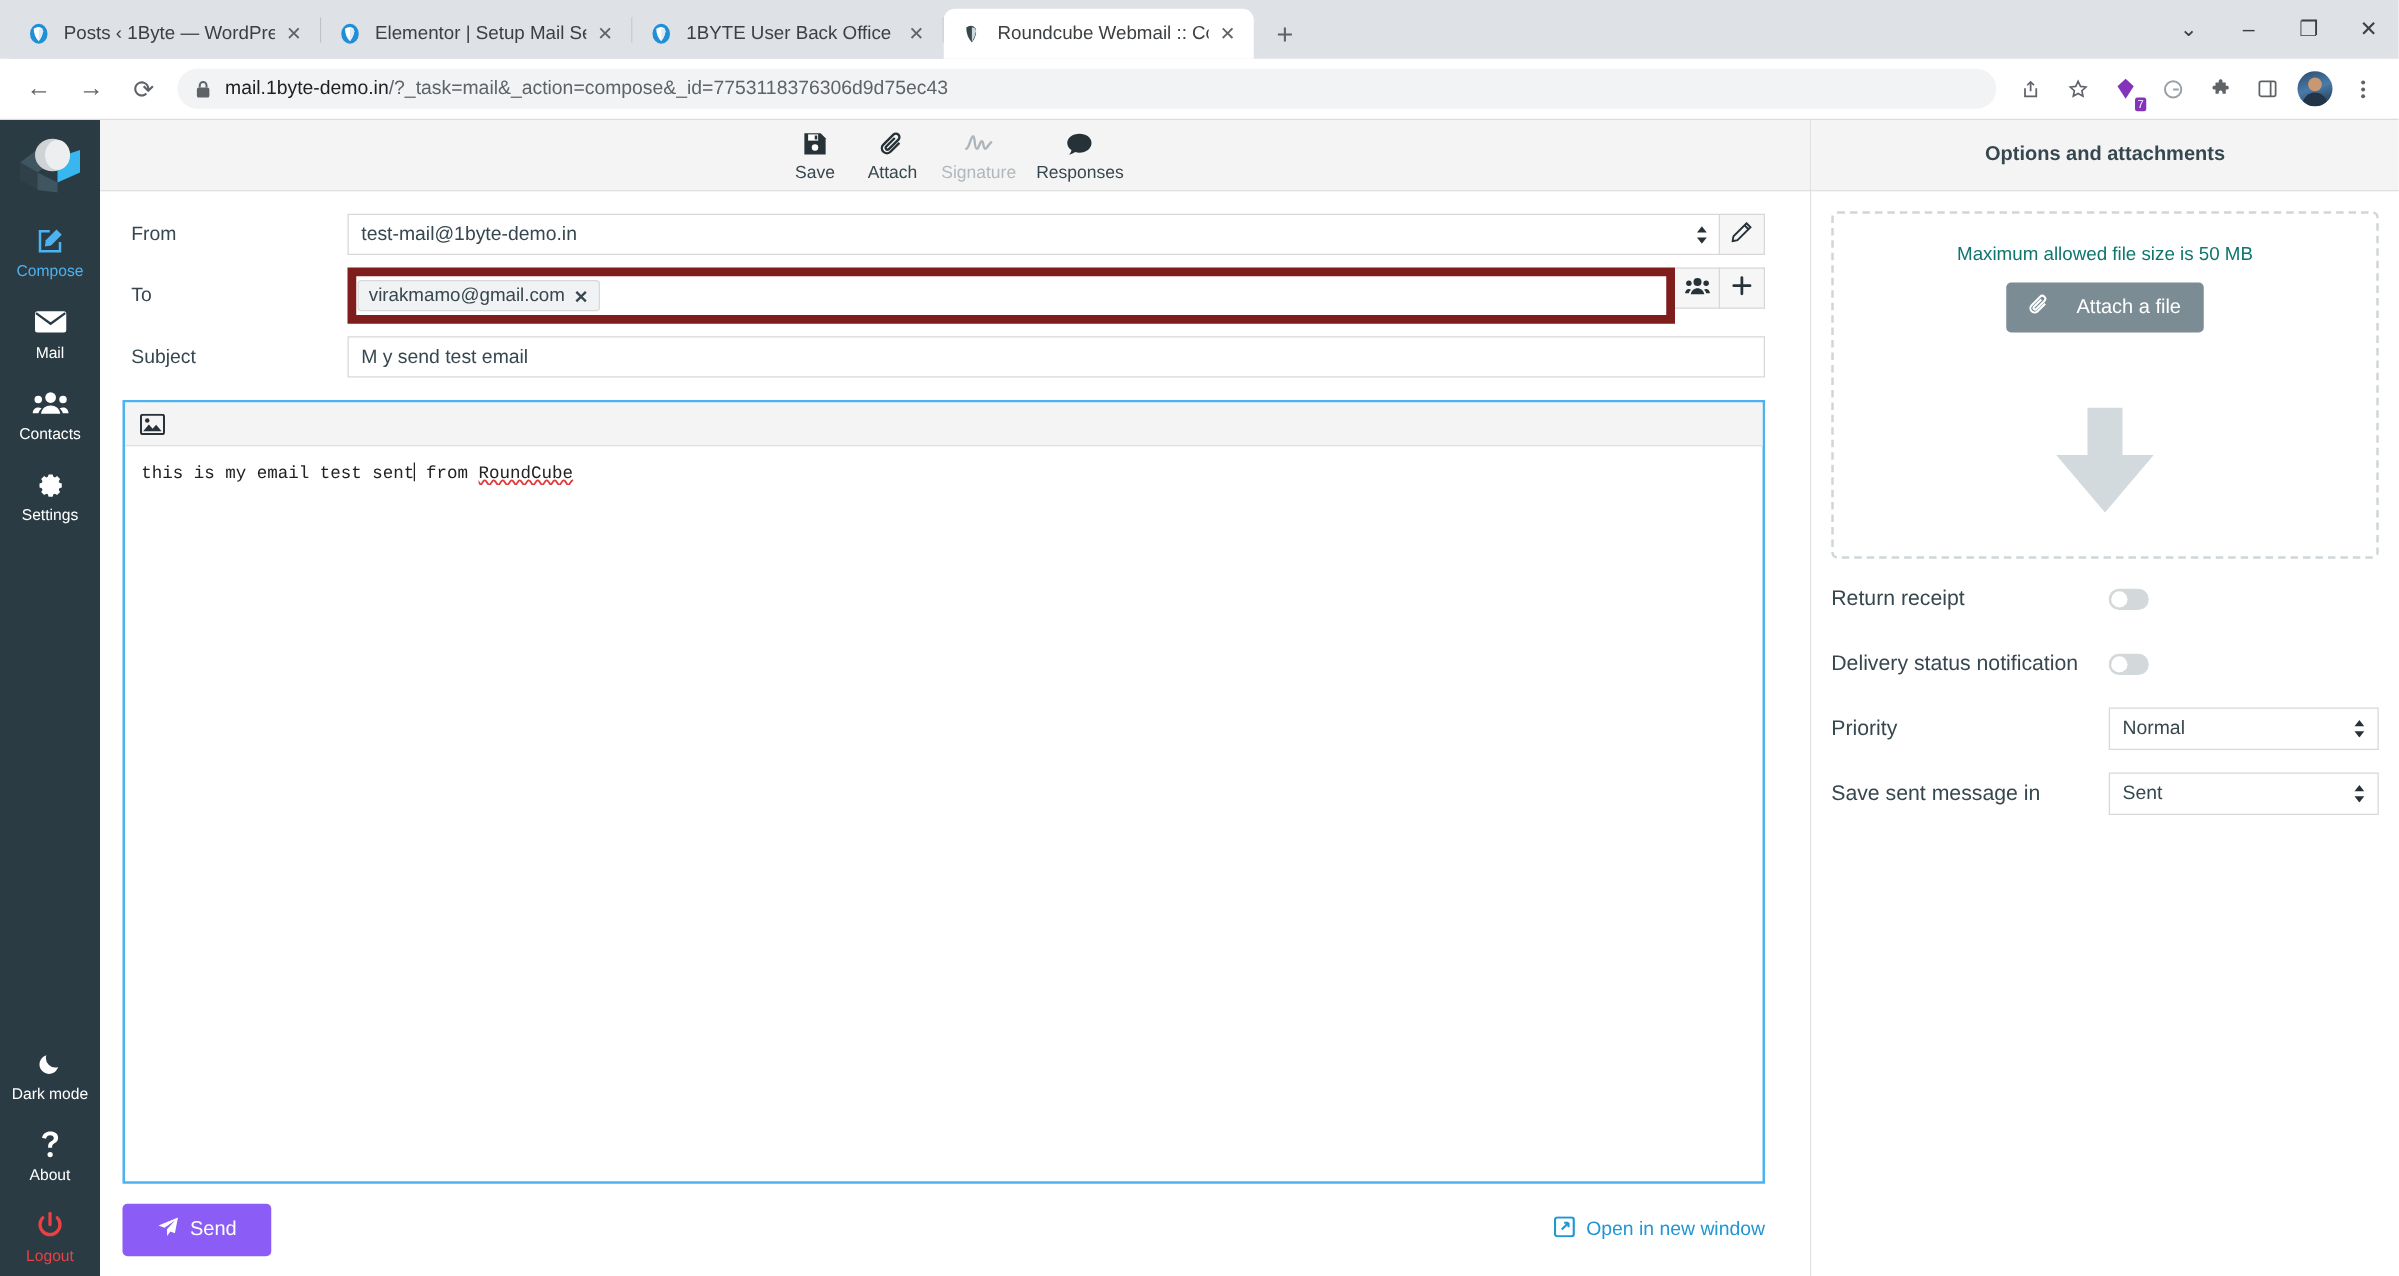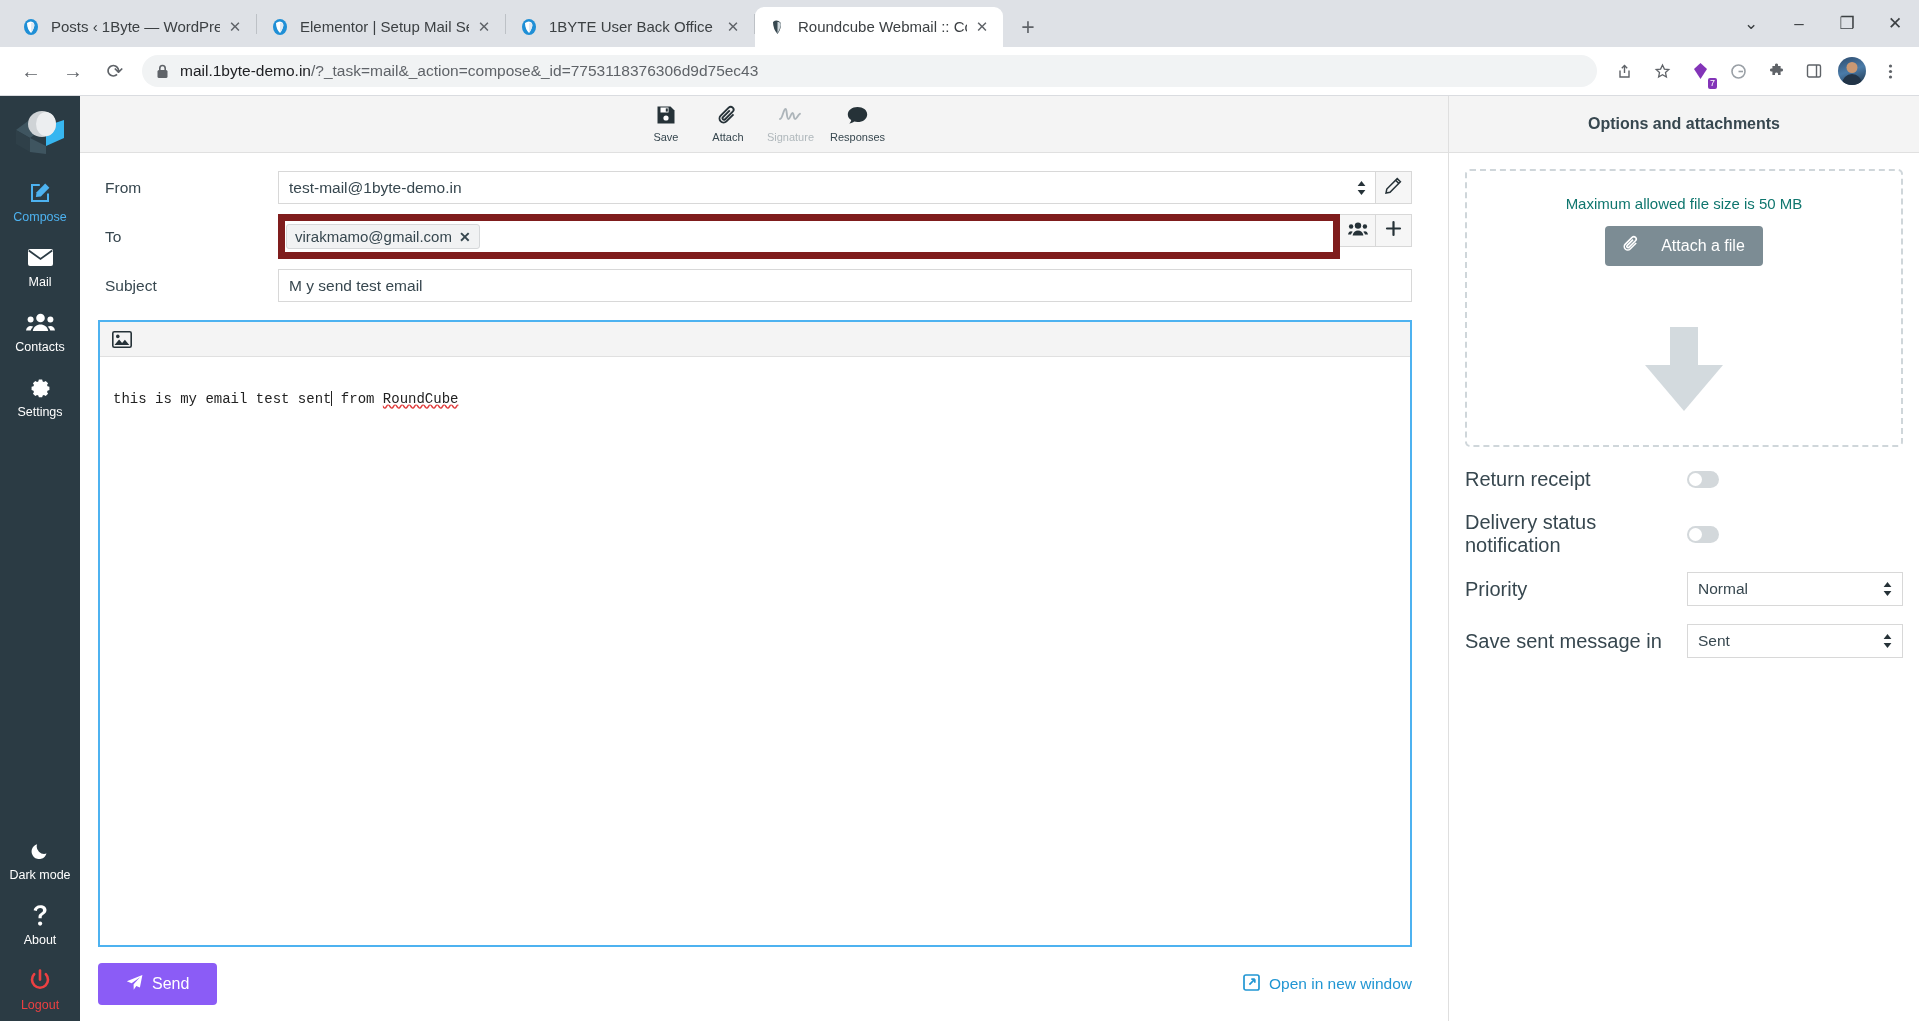--- a/index.html
+++ b/index.html
@@ -178,21 +178,21 @@
     flex: 0 0 auto;
   }
   .tb-btn {
     min-width: 62px;
     height: 53px;
     display: flex; flex-direction: column; align-items: center; justify-content: center;
     color: #37474f;
     padding: 0 8px;
   }
   .tb-btn .tb-ico { height: 22px; display: flex; align-items: center; justify-content: center; }
-  .tb-btn .tb-lab { font-size: 11px; margin-top: 4px; line-height: 14px; }
+  .tb-btn .tb-lab { font-size: 14px; margin-top: 4px; line-height: 14px; }
   .tb-btn.disabled { color: #b0b8bc; }
 
   .cform { padding: 18px 36px 0 18px; flex: 0 0 auto; }
   .frow { display: flex; align-items: center; margin-bottom: 10px; }
   .frow .flabel {
     width: 180px; flex: 0 0 180px;
     font-size: 15.5px; color: #37474f; padding-left: 7px;
   }
   .fctl { flex: 1 1 auto; display: flex; min-width: 0; }
 
@@ -231,21 +231,20 @@
   }
   .chip .chip-x { font-weight: bold; font-size: 14px; }
 
   .editor-frame {
     margin: 8px 36px 0 18px;
     border: 2px solid #4db2f0;
     flex: 1 1 auto;
     display: flex; flex-direction: column;
     min-height: 0;
     background: #fff;
-    gap: 20px;
   }
   .editor-toolbar {
     height: 35px;
     background: #f4f4f4;
     border-bottom: 1px solid #e0e0e0;
     display: flex; align-items: center;
     padding: 0 9px;
     flex: 0 0 auto;
   }
   .et-btn { width: 26px; height: 26px; display: flex; align-items: center; justify-content: center; }
@@ -317,21 +316,21 @@
   .dz-arrow {
     position: absolute; bottom: 24px; left: 50%; transform: translateX(-50%);
   }
   .opt-row {
     display: flex; align-items: center;
     min-height: 40px;
     margin-top: 12px;
   }
   .opt-row .opt-label {
     width: 222px; flex: 0 0 222px;
-    font-size: 20px; color: #37474f;
+    font-size: 17px; color: #37474f;
   }
   .toggle {
     width: 32px; height: 17px; border-radius: 9px;
     background: #d3d8db; position: relative;
   }
   .toggle::after {
     content: ""; position: absolute; left: 2px; top: 2px;
     width: 13px; height: 13px; border-radius: 50%; background: #fff;
   }
   .opt-select {

